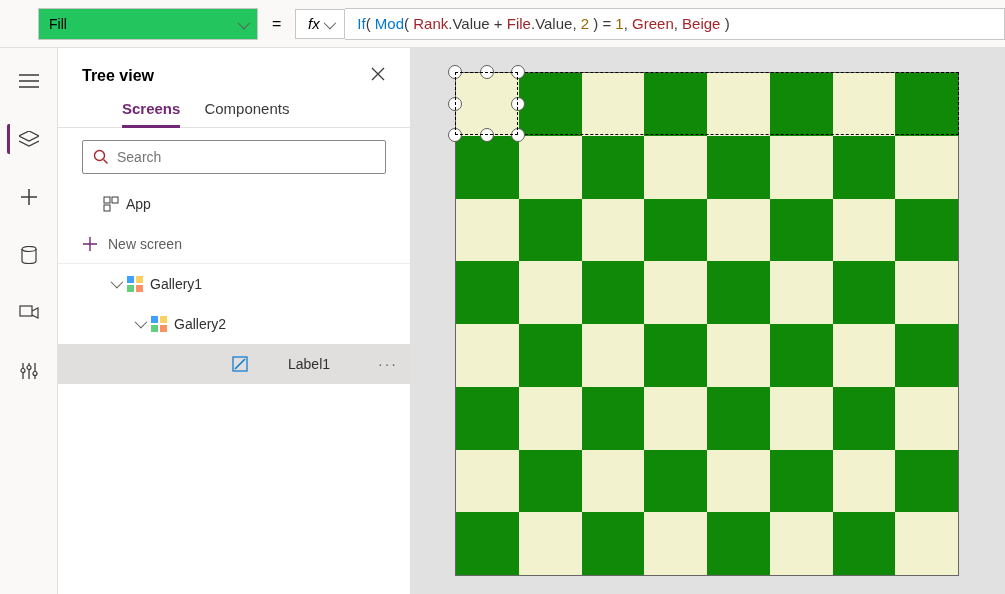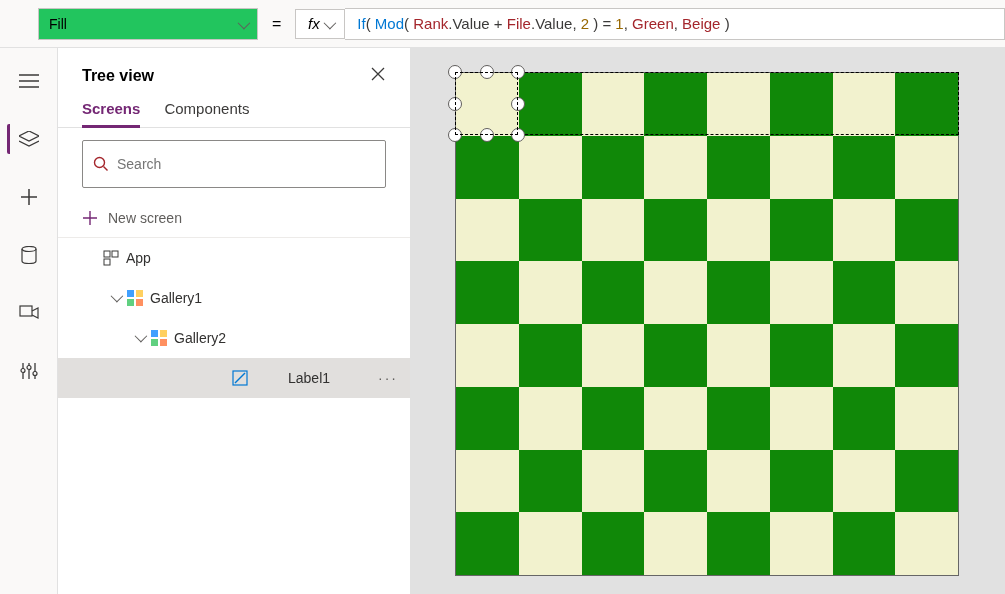--- a/index.html
+++ b/index.html
@@ -21,23 +21,23 @@
 
 .rail { width: 58px; border-right: 1px solid #e1e1e1; display: flex; flex-direction: column; align-items: center; padding-top: 18px; gap: 28px; background: #faf9f8; }
 .rail-btn { width: 40px; height: 30px; display: flex; align-items: center; justify-content: center; cursor: pointer; border-radius: 2px; }
 .rail-btn.active { border-left: 3px solid #742774; margin-left: -3px; }
 
 .tree-panel { width: 353px; border-right: 1px solid #e1e1e1; background: #fff; display: flex; flex-direction: column; }
 .tree-header { display: flex; align-items: center; justify-content: space-between; padding: 18px 24px 6px 24px; }
 .tree-title { font-size: 16px; font-weight: 600; }
 .tabs { display: flex; gap: 24px; padding: 0 24px; border-bottom: 1px solid #e1e1e1; }
 .tab { padding: 8px 0; font-size: 15px; cursor: pointer; color: #3b3a39; }
-.tab.active { color: #742774; border-bottom: 3px solid #742774; margin-bottom: -1px; font-weight: 600; }
+.tab.active { color: #742774; border-bottom: 3px solid #742774; margin-bottom: -1px; font-weight: 600; margin-left: 40px; }
 .search-wrap { padding: 12px 24px 10px; }
-.search-box { display: flex; align-items: center; height: 48px; border: 1px solid #8a8886; border-radius: 2px; padding: 0 10px; gap: 8px; }
+.search-box { display: flex; align-items: center; height: 34px; border: 1px solid #8a8886; border-radius: 2px; padding: 0 10px; gap: 8px; }
 .search-box input { border: none; outline: none; flex: 1; font-size: 14px; color: #605e5c; background: transparent; }
 .tree-items { flex: 1; overflow: auto; }
 .tree-item { display: flex; align-items: center; height: 40px; padding-right: 12px; cursor: pointer; font-size: 14px; color: #323130; }
 .tree-item.newscreen { padding-left: 24px; border-bottom: 1px solid #edebe9; color: #605e5c; }
 .tree-item.depth0 { padding-left: 24px; }
 .tree-item.depth1 { padding-left: 24px; }
 .tree-item.depth2 { padding-left: 48px; }
 .tree-item.depth3 { padding-left: 72px; }
 .tree-item.depth4 { padding-left: 120px; gap: 33px; }
 .tree-item.selected { background: #e1dfdd; }
@@ -126,37 +126,37 @@
     <div class="search-wrap">
       <div class="search-box">
         <svg width="16" height="16">
             <circle cx="6.5" cy="6.5" r="5" fill="none" stroke="#a4262c" stroke-width="1.4"></circle>
             <path d="M10.5 10.5l4 4" stroke="#a4262c" stroke-width="1.4"></path>
           </svg>
         <input placeholder="Search" style="">
       </div>
     </div>
     <div class="tree-items" id="tree-items">
-      <div class="tree-item newscreen">
+      <div class="tree-item depth0">
+          <span class="chev"></span>
+          <span class="tree-icon">
+            <svg width="16" height="16">
+              <rect x="1" y="1" width="6" height="6" fill="none" stroke="#3b3a39"></rect>
+              <rect x="9" y="1" width="6" height="6" fill="none" stroke="#3b3a39"></rect>
+              <rect x="1" y="9" width="6" height="6" fill="none" stroke="#3b3a39"></rect>
+            </svg>
+          </span>
+          <span class="tree-label">App</span>
+        </div>
+    <div class="tree-item newscreen">
         <svg width="16" height="16">
             <path d="M8 1v14M1 8h14" stroke="#742774" stroke-width="1.4"></path>
           </svg>
         <span class="tree-label" style="margin-left:10px;">New screen</span>
       </div>
-    <div class="tree-item depth0">
-          <span class="chev"></span>
-          <span class="tree-icon">
-            <svg width="16" height="16">
-              <rect x="1" y="1" width="6" height="6" fill="none" stroke="#3b3a39"></rect>
-              <rect x="9" y="1" width="6" height="6" fill="none" stroke="#3b3a39"></rect>
-              <rect x="1" y="9" width="6" height="6" fill="none" stroke="#3b3a39"></rect>
-            </svg>
-          </span>
-          <span class="tree-label">App</span>
-        </div>
         <div class="tree-item depth2">
           <span class="chev">
             <span class="chevron-down"></span>
           </span>
           <span class="tree-icon">
             <svg width="16" height="16">
               <rect x="0" y="0" width="7" height="7" fill="#40a0ff"></rect>
               <rect x="9" y="0" width="7" height="7" fill="#ffd060"></rect>
               <rect x="0" y="9" width="7" height="7" fill="#60d080"></rect>
               <rect x="9" y="9" width="7" height="7" fill="#ff9060"></rect>

